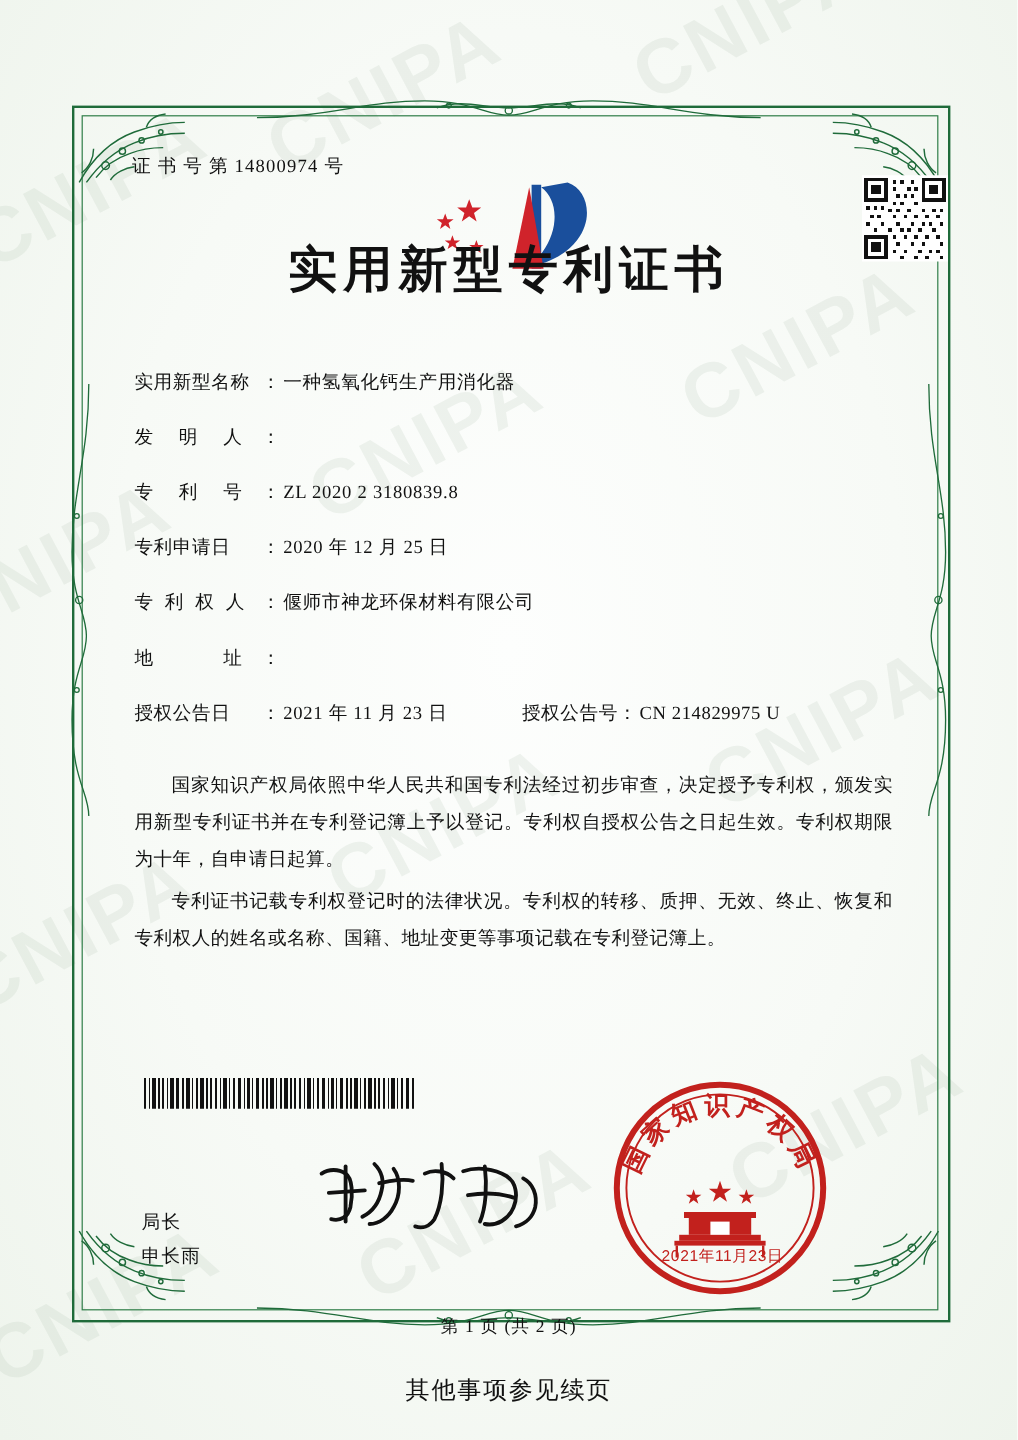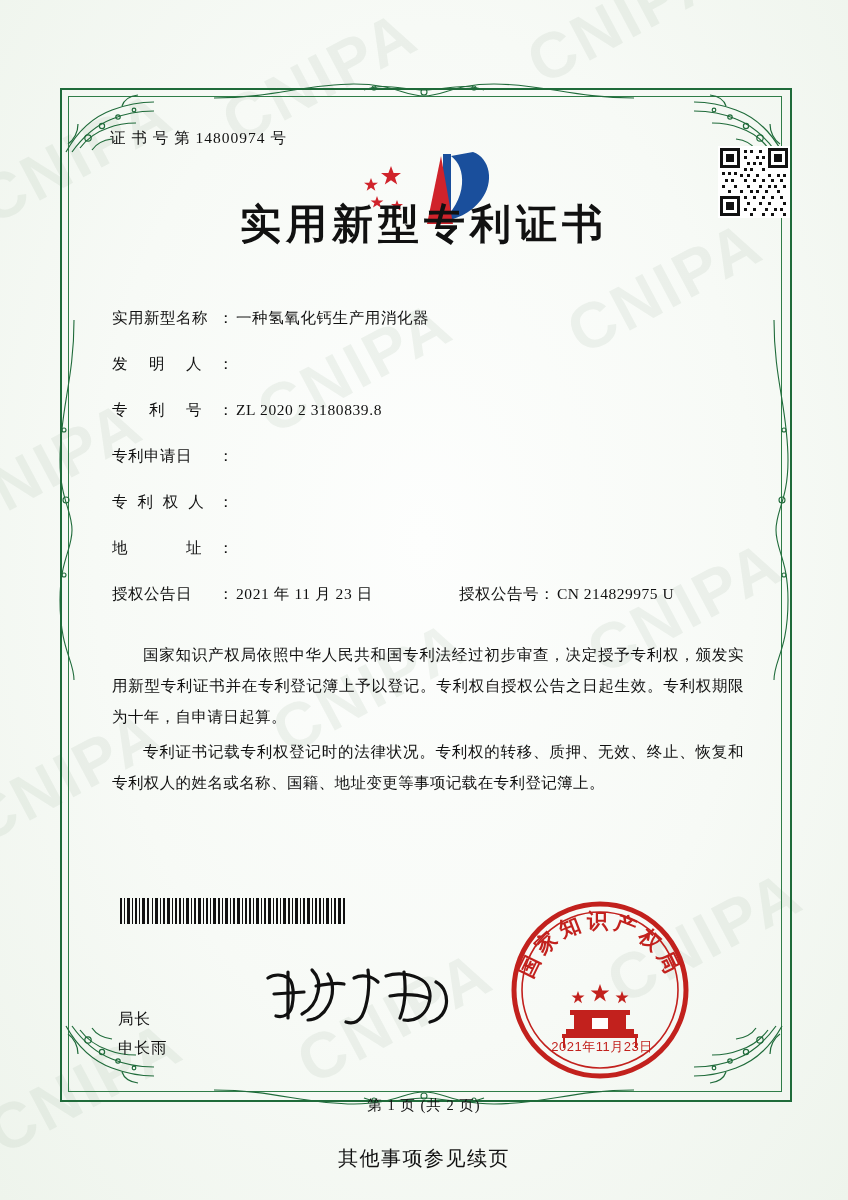--- a/index.html
+++ b/index.html
@@ -151,21 +151,21 @@
     width: 106px;
     flex: 0 0 106px;
     letter-spacing: 3px;
   }
   .field-label.tight { letter-spacing: 0.5px; }
   .field-colon { margin-right: 2px; }
   .field-value { flex: 1; letter-spacing: 0.6px; }
 
   .field-row.dual .field-value { flex: 0 0 auto; }
   .sub-label {
-    margin-left: 86px;
+    margin-left: 62px;
     letter-spacing: 0.5px;
     text-align: center;
   }
 
   .paragraphs {
     margin-top: 34px;
     padding: 0 4px 0 12px;
   }
   .para {
     font-size: 15.5px;
@@ -477,25 +477,27 @@
 
       <div class="field-row">
         <span class="field-label">专　利　号</span>
         <span class="field-colon">：</span>
         <span class="field-value">ZL 2020 2 3180839.8</span>
       </div>
 
       <div class="field-row">
         <span class="field-label tight">专利申请日</span>
         <span class="field-colon">：</span>
+        <span class="field-value">2020 年 12 月 25 日</span>
       </div>
 
       <div class="field-row">
         <span class="field-label">专 利 权 人</span>
         <span class="field-colon">：</span>
+        <span class="field-value">偃师市神龙环保材料有限公司</span>
       </div>
 
       <div class="field-row">
         <span class="field-label">地　　　址</span>
         <span class="field-colon">：</span>
       </div>
 
       <div class="field-row dual">
         <span class="field-label tight">授权公告日</span>
         <span class="field-colon">：</span>

